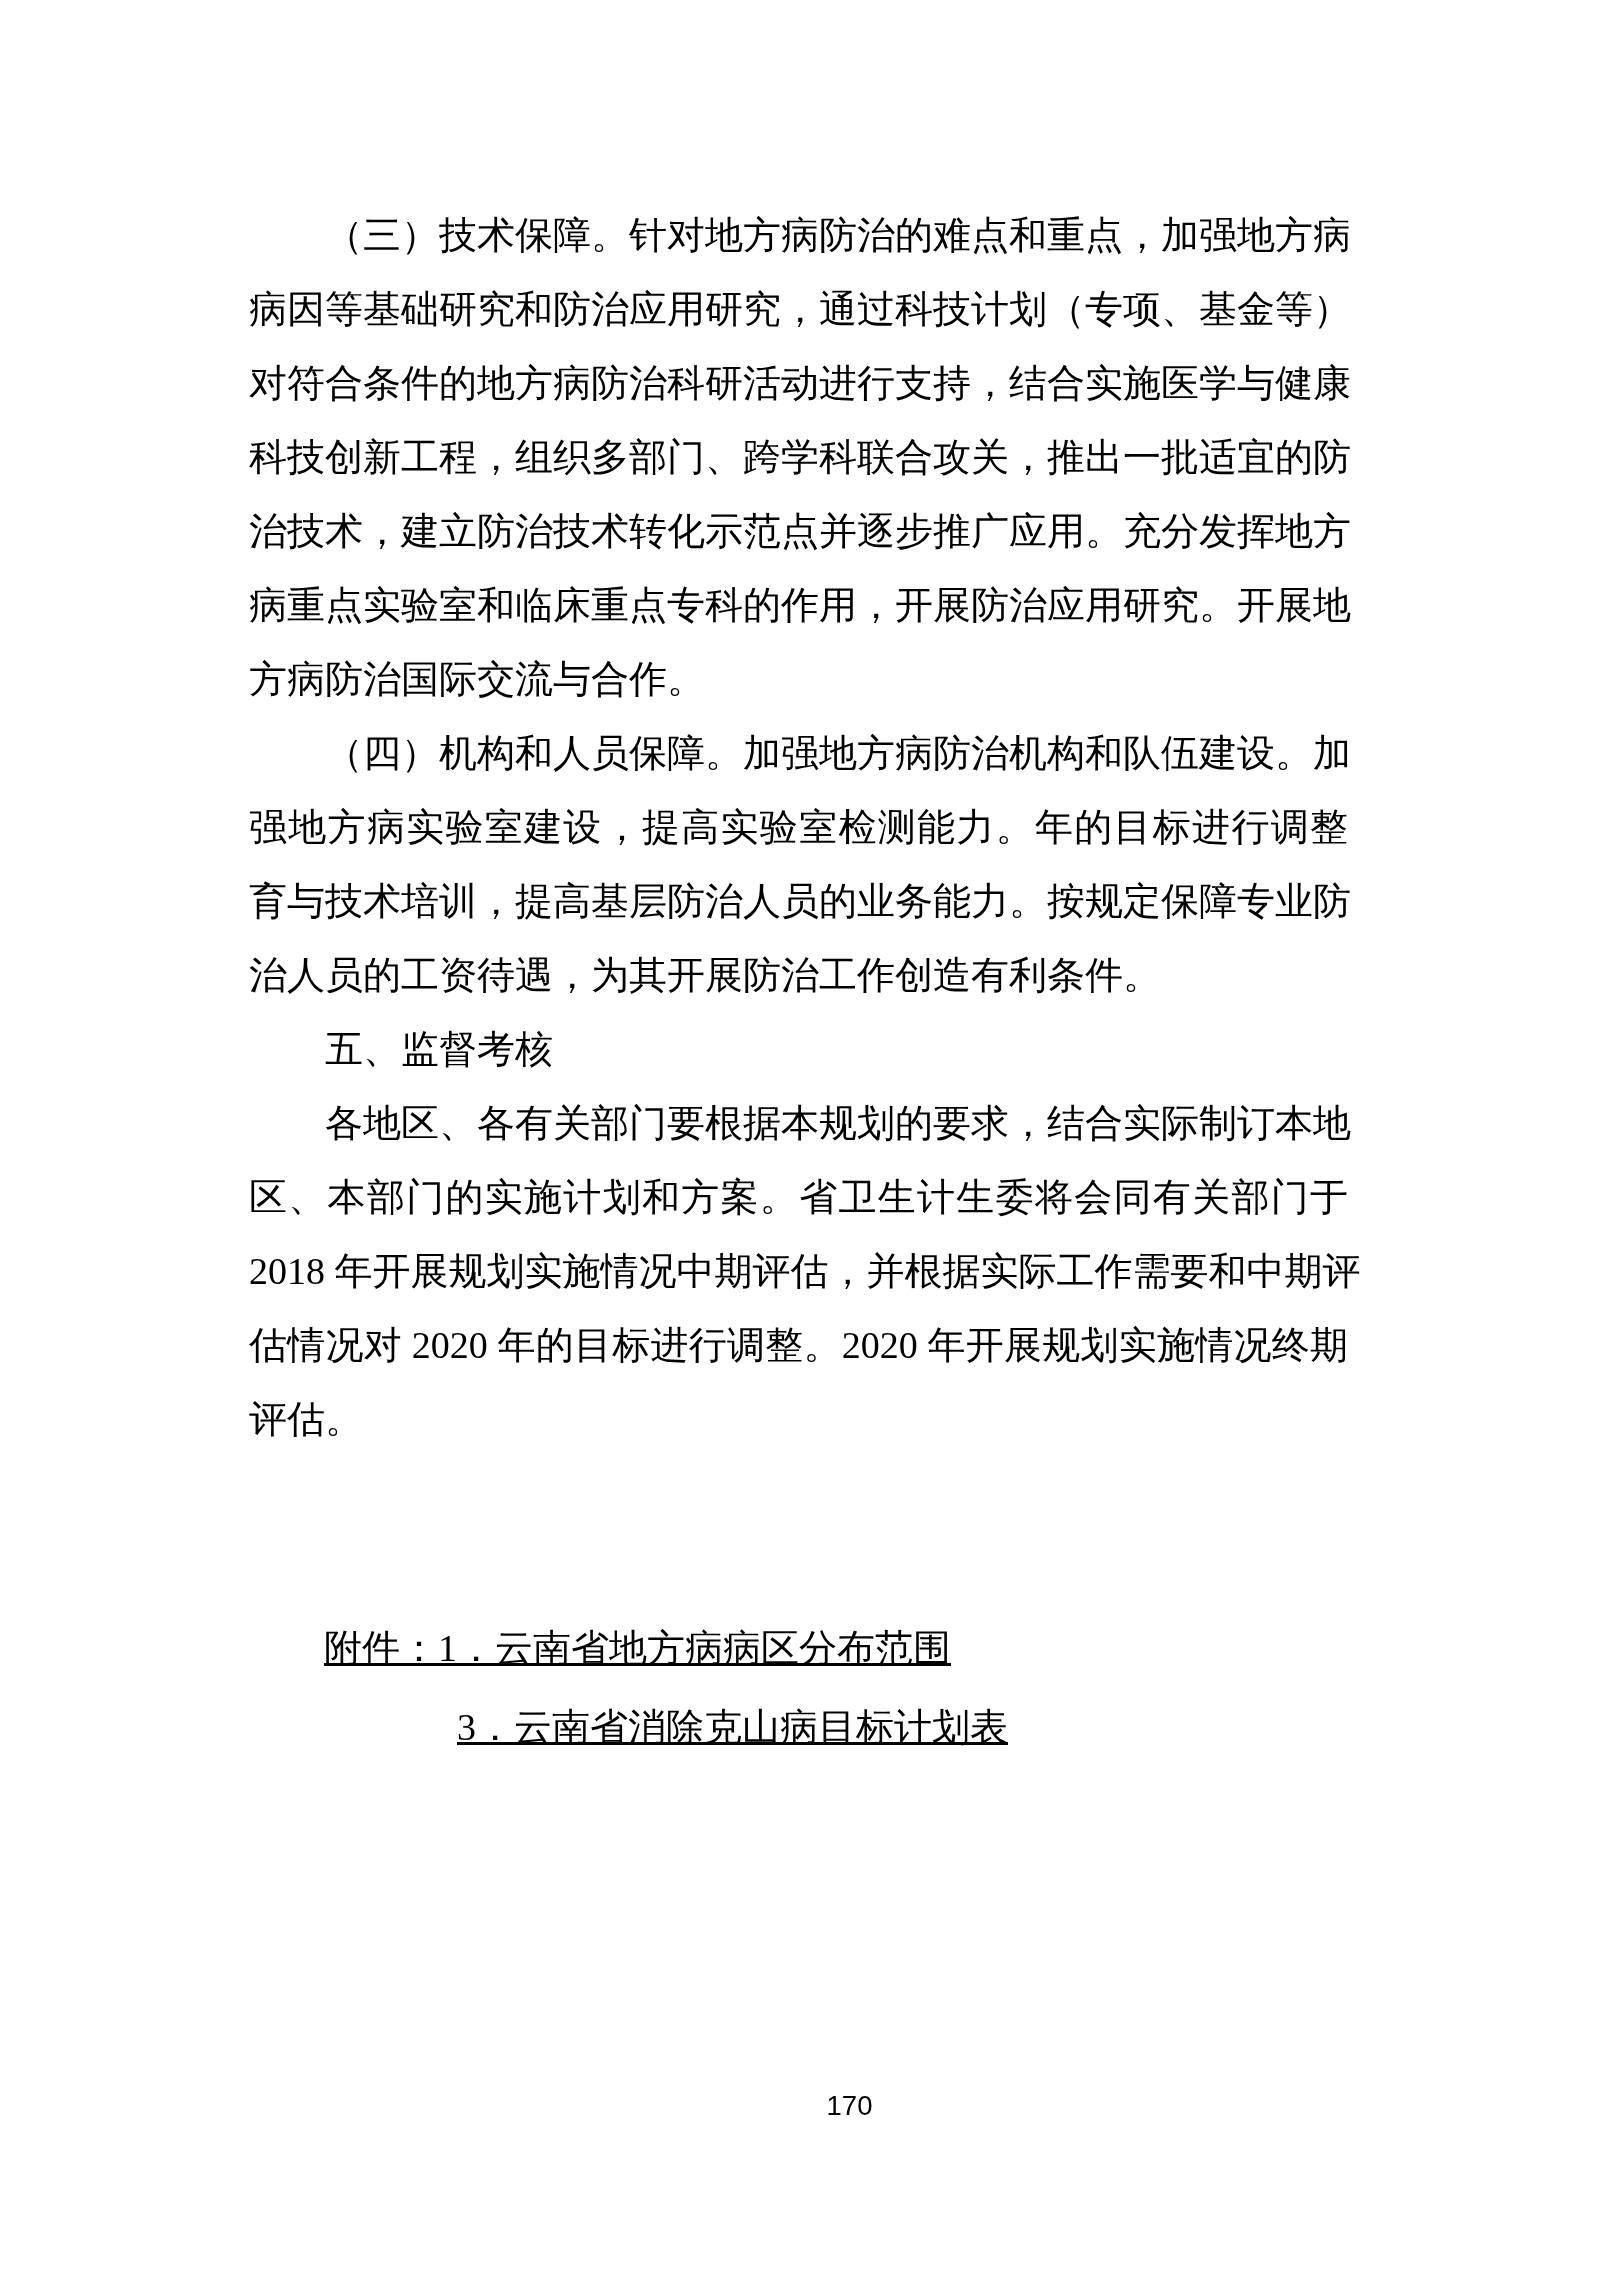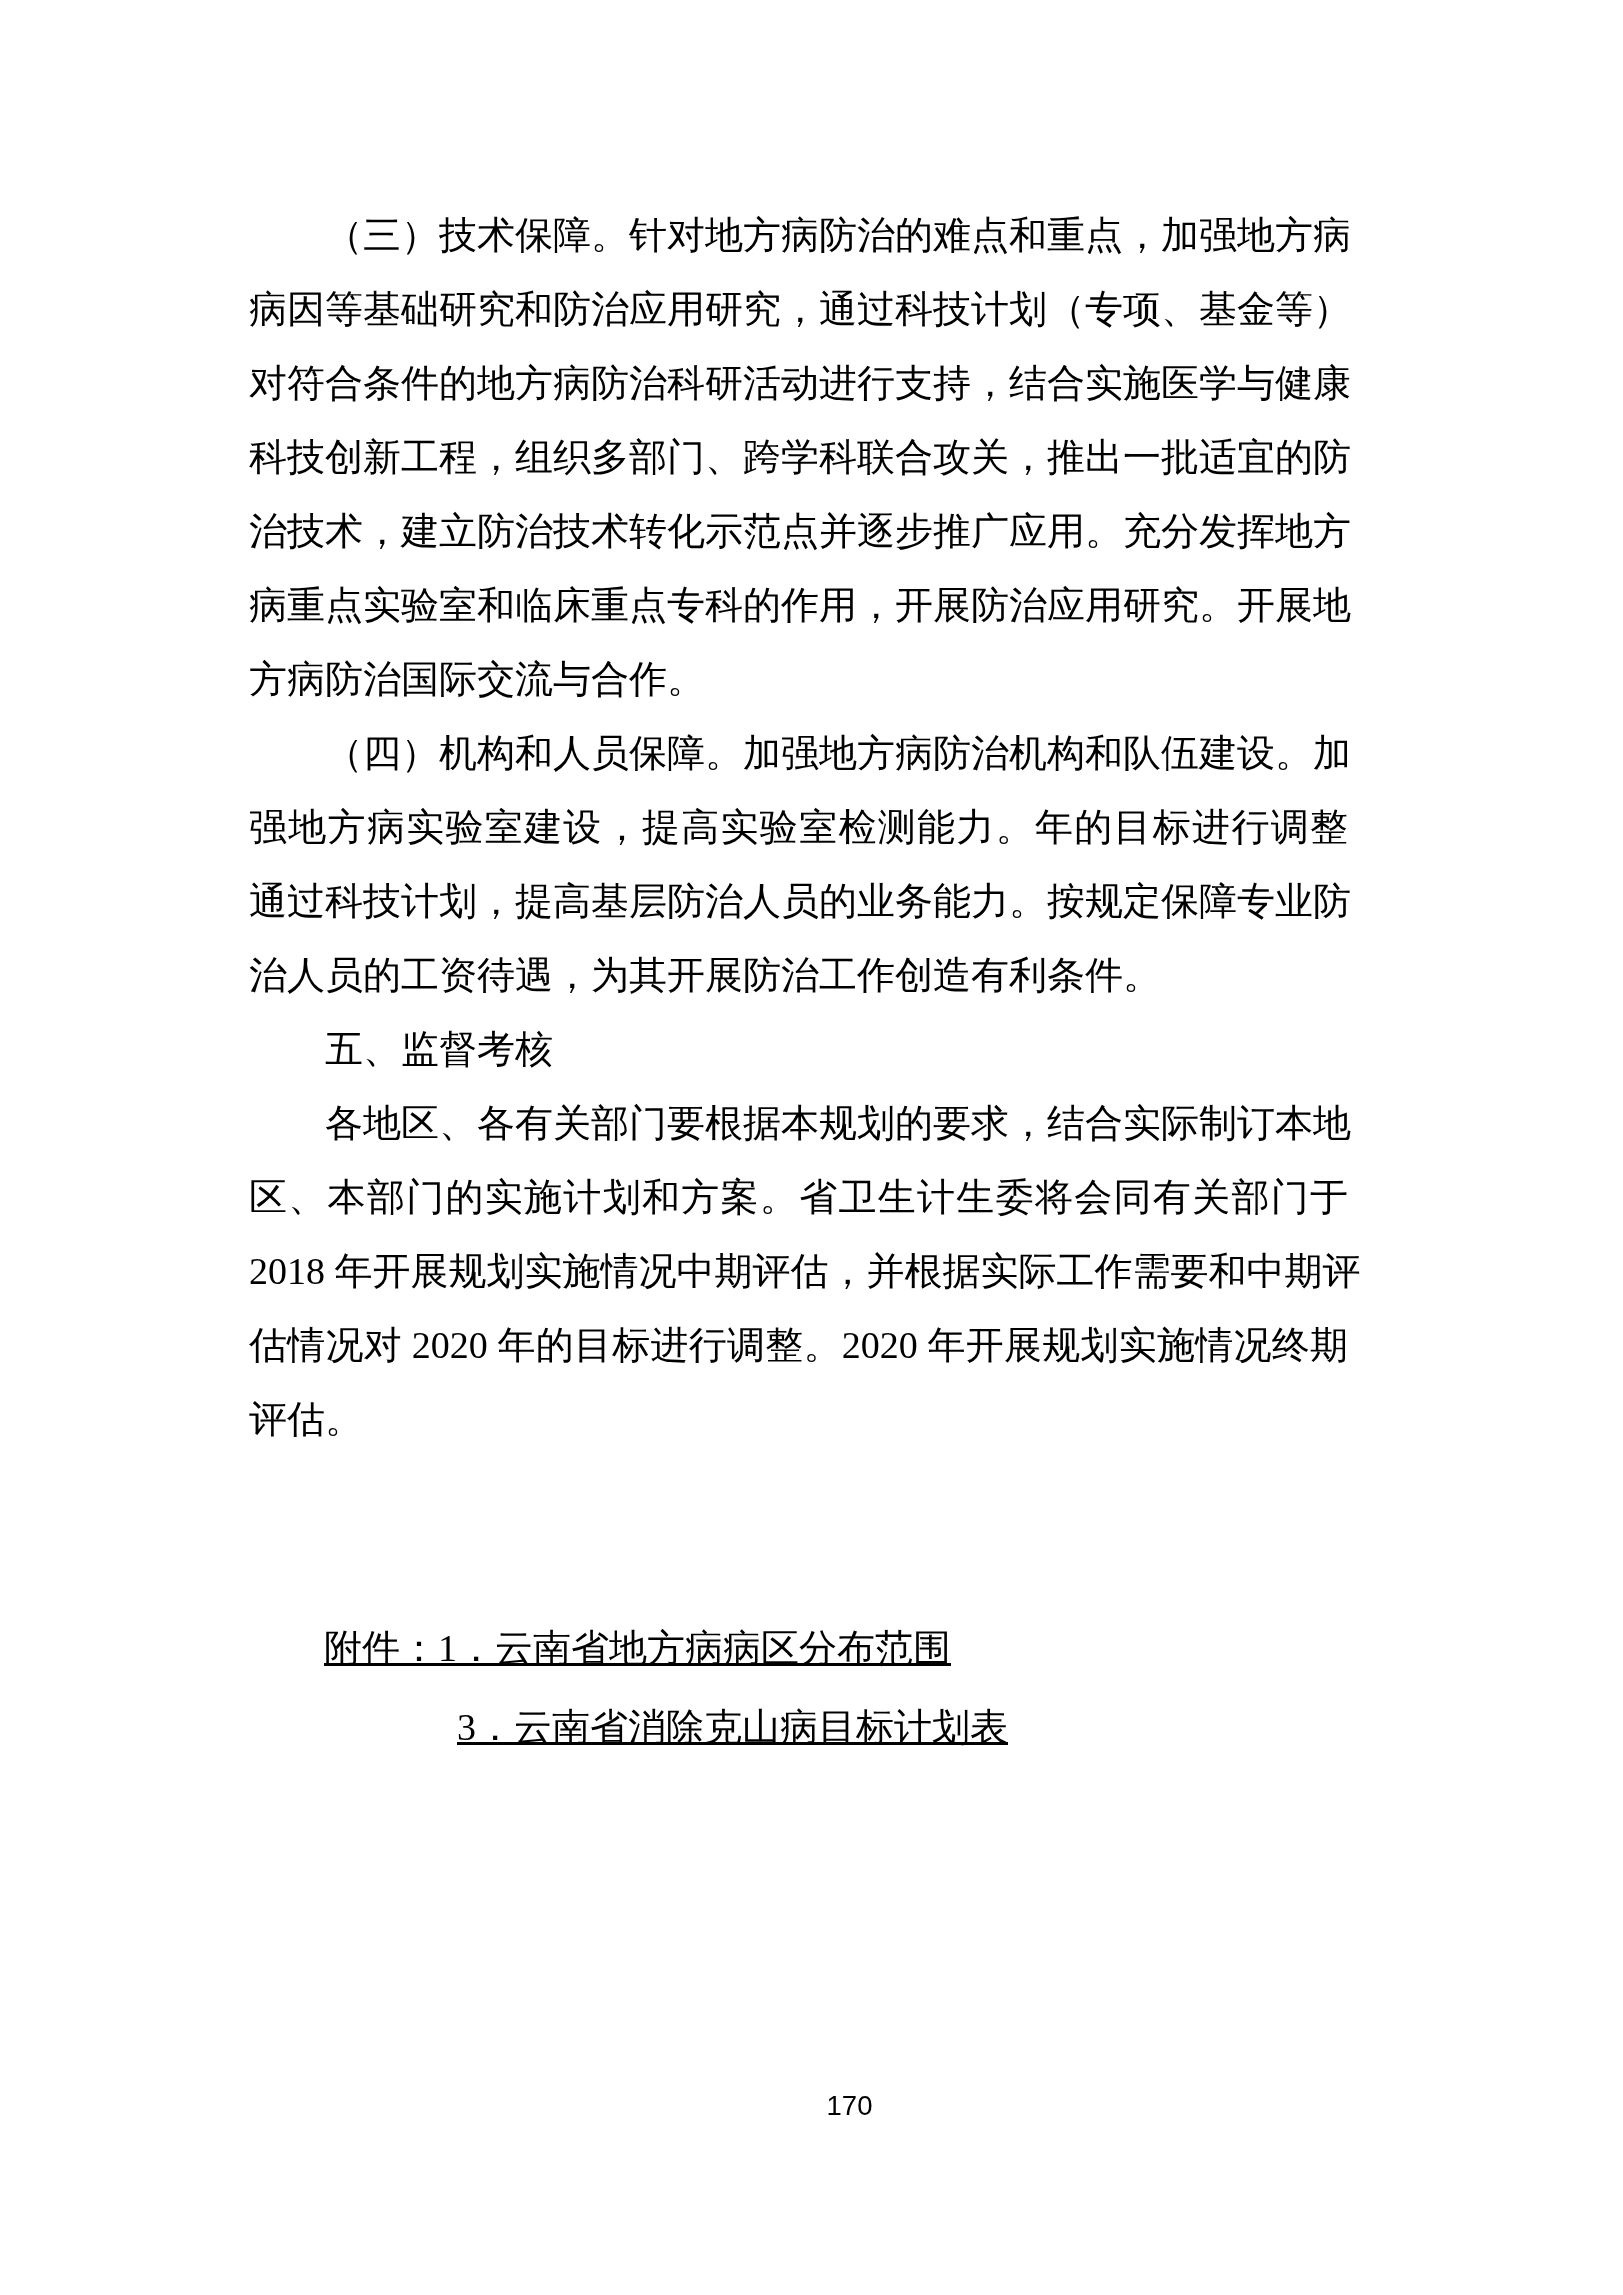--- a/index.html
+++ b/index.html
@@ -85,21 +85,21 @@
   <p class="line first">（三）技术保障。针对地方病防治的难点和重点，加强地方病</p>
   <p class="line">病因等基础研究和防治应用研究，通过科技计划（专项、基金等）</p>
   <p class="line">对符合条件的地方病防治科研活动进行支持，结合实施医学与健康</p>
   <p class="line">科技创新工程，组织多部门、跨学科联合攻关，推出一批适宜的防</p>
   <p class="line">治技术，建立防治技术转化示范点并逐步推广应用。充分发挥地方</p>
   <p class="line">病重点实验室和临床重点专科的作用，开展防治应用研究。开展地</p>
   <p class="line last">方病防治国际交流与合作。</p>
 
   <p class="line first">（四）机构和人员保障。加强地方病防治机构和队伍建设。加</p>
   <p class="line">强地方病实验室建设，提高实验室检测能力。年的目标进行调整</p>
-  <p class="line">通过科技计划，提高基层防治人员的业务能力。按规定保障专业防</p>
+  <p class="line">育与技术培训，提高基层防治人员的业务能力。按规定保障专业防</p>
   <p class="line last">治人员的工资待遇，为其开展防治工作创造有利条件。</p>
 
   <p class="line heading">五、监督考核</p>
 
   <p class="line first">各地区、各有关部门要根据本规划的要求，结合实际制订本地</p>
   <p class="line">区、本部门的实施计划和方案。省卫生计生委将会同有关部门于</p>
   <p class="line">2018 年开展规划实施情况中期评估，并根据实际工作需要和中期评</p>
   <p class="line">估情况对 2020 年的目标进行调整。2020 年开展规划实施情况终期</p>
   <p class="line last">评估。</p>
 </main>

